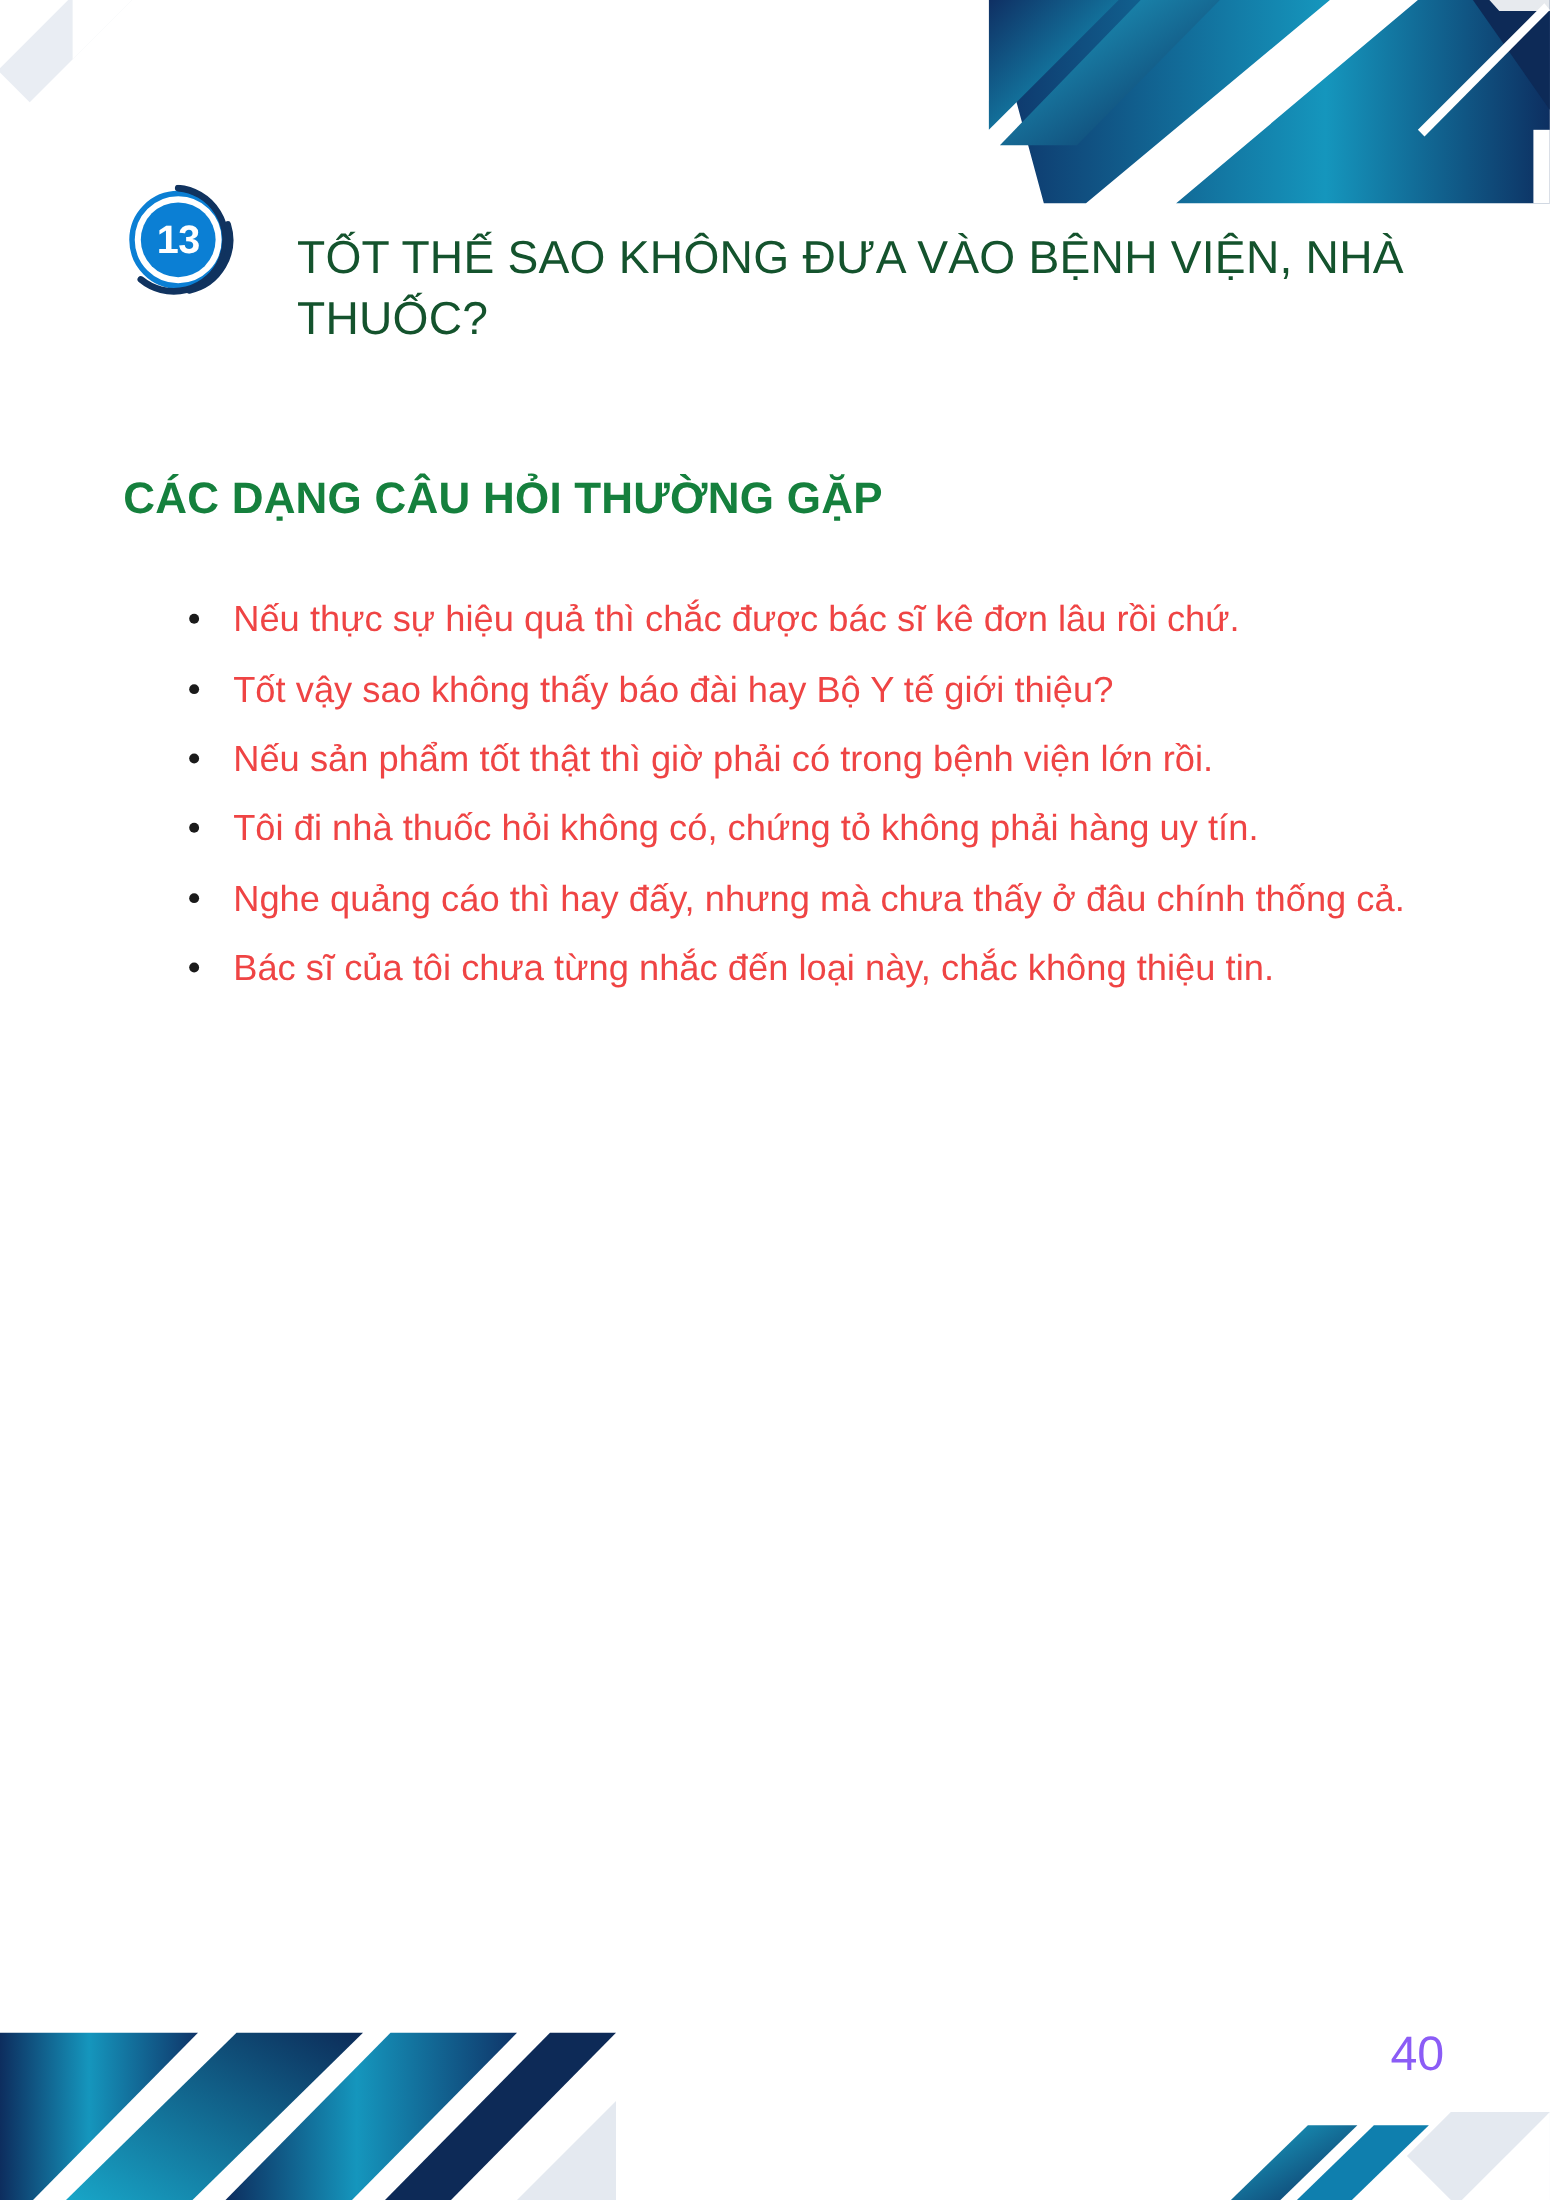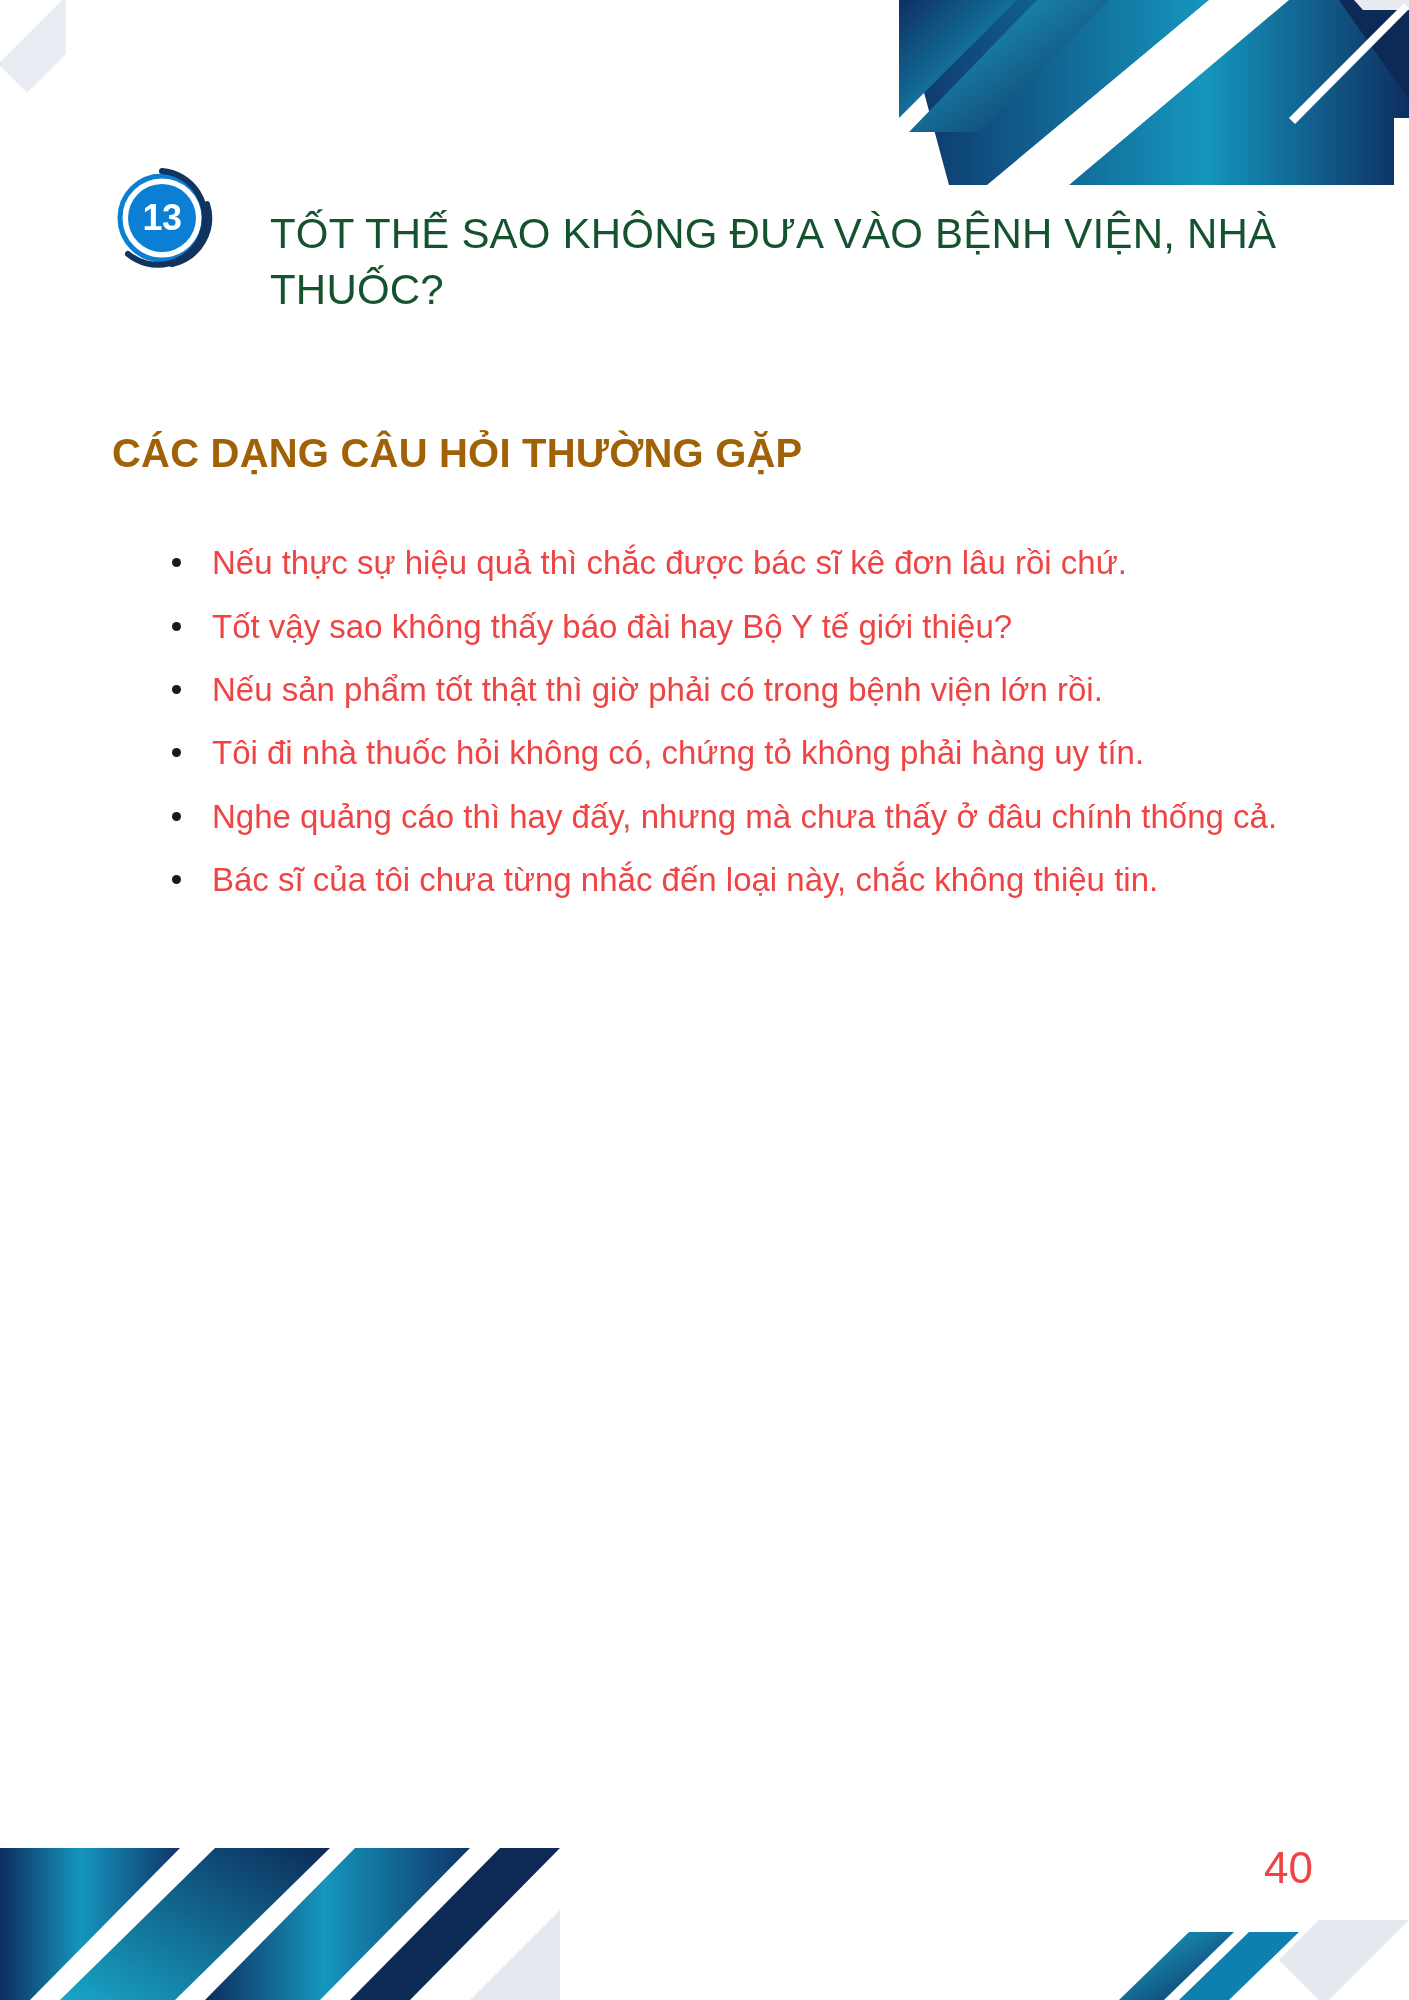--- a/index.html
+++ b/index.html
@@ -72,21 +72,21 @@
     font-size: 42px;
     font-weight: 400;
     line-height: 1.32;
     letter-spacing: 0.2px;
     padding-top: 18px;
     max-width: 1060px;
   }
 
   .section-title {
     margin-top: 86px;
-    color: #a16207;
+    color: #15803d;
     font-size: 40px;
     font-weight: 700;
     letter-spacing: 0.2px;
   }
 
   ul.bullets {
     margin: 60px 0 0 0;
     padding: 0 0 0 52px;
     list-style: none;
     max-width: 1180px;
@@ -109,21 +109,21 @@
     height: 9px;
     background: #1a1a1a;
     border-radius: 50%;
   }
 
   .page-number {
     position: absolute;
     right: 96px;
     bottom: 107px;
     font-size: 44px;
-    color: #ef4444;
+    color: #8b5cf6;
     font-weight: 400;
   }
 </style>
 </head>
 <body>
 
 <div class="page">
 
   <div class="deco deco-top-left">
     <svg width="230" height="210" viewBox="0 0 230 210">

